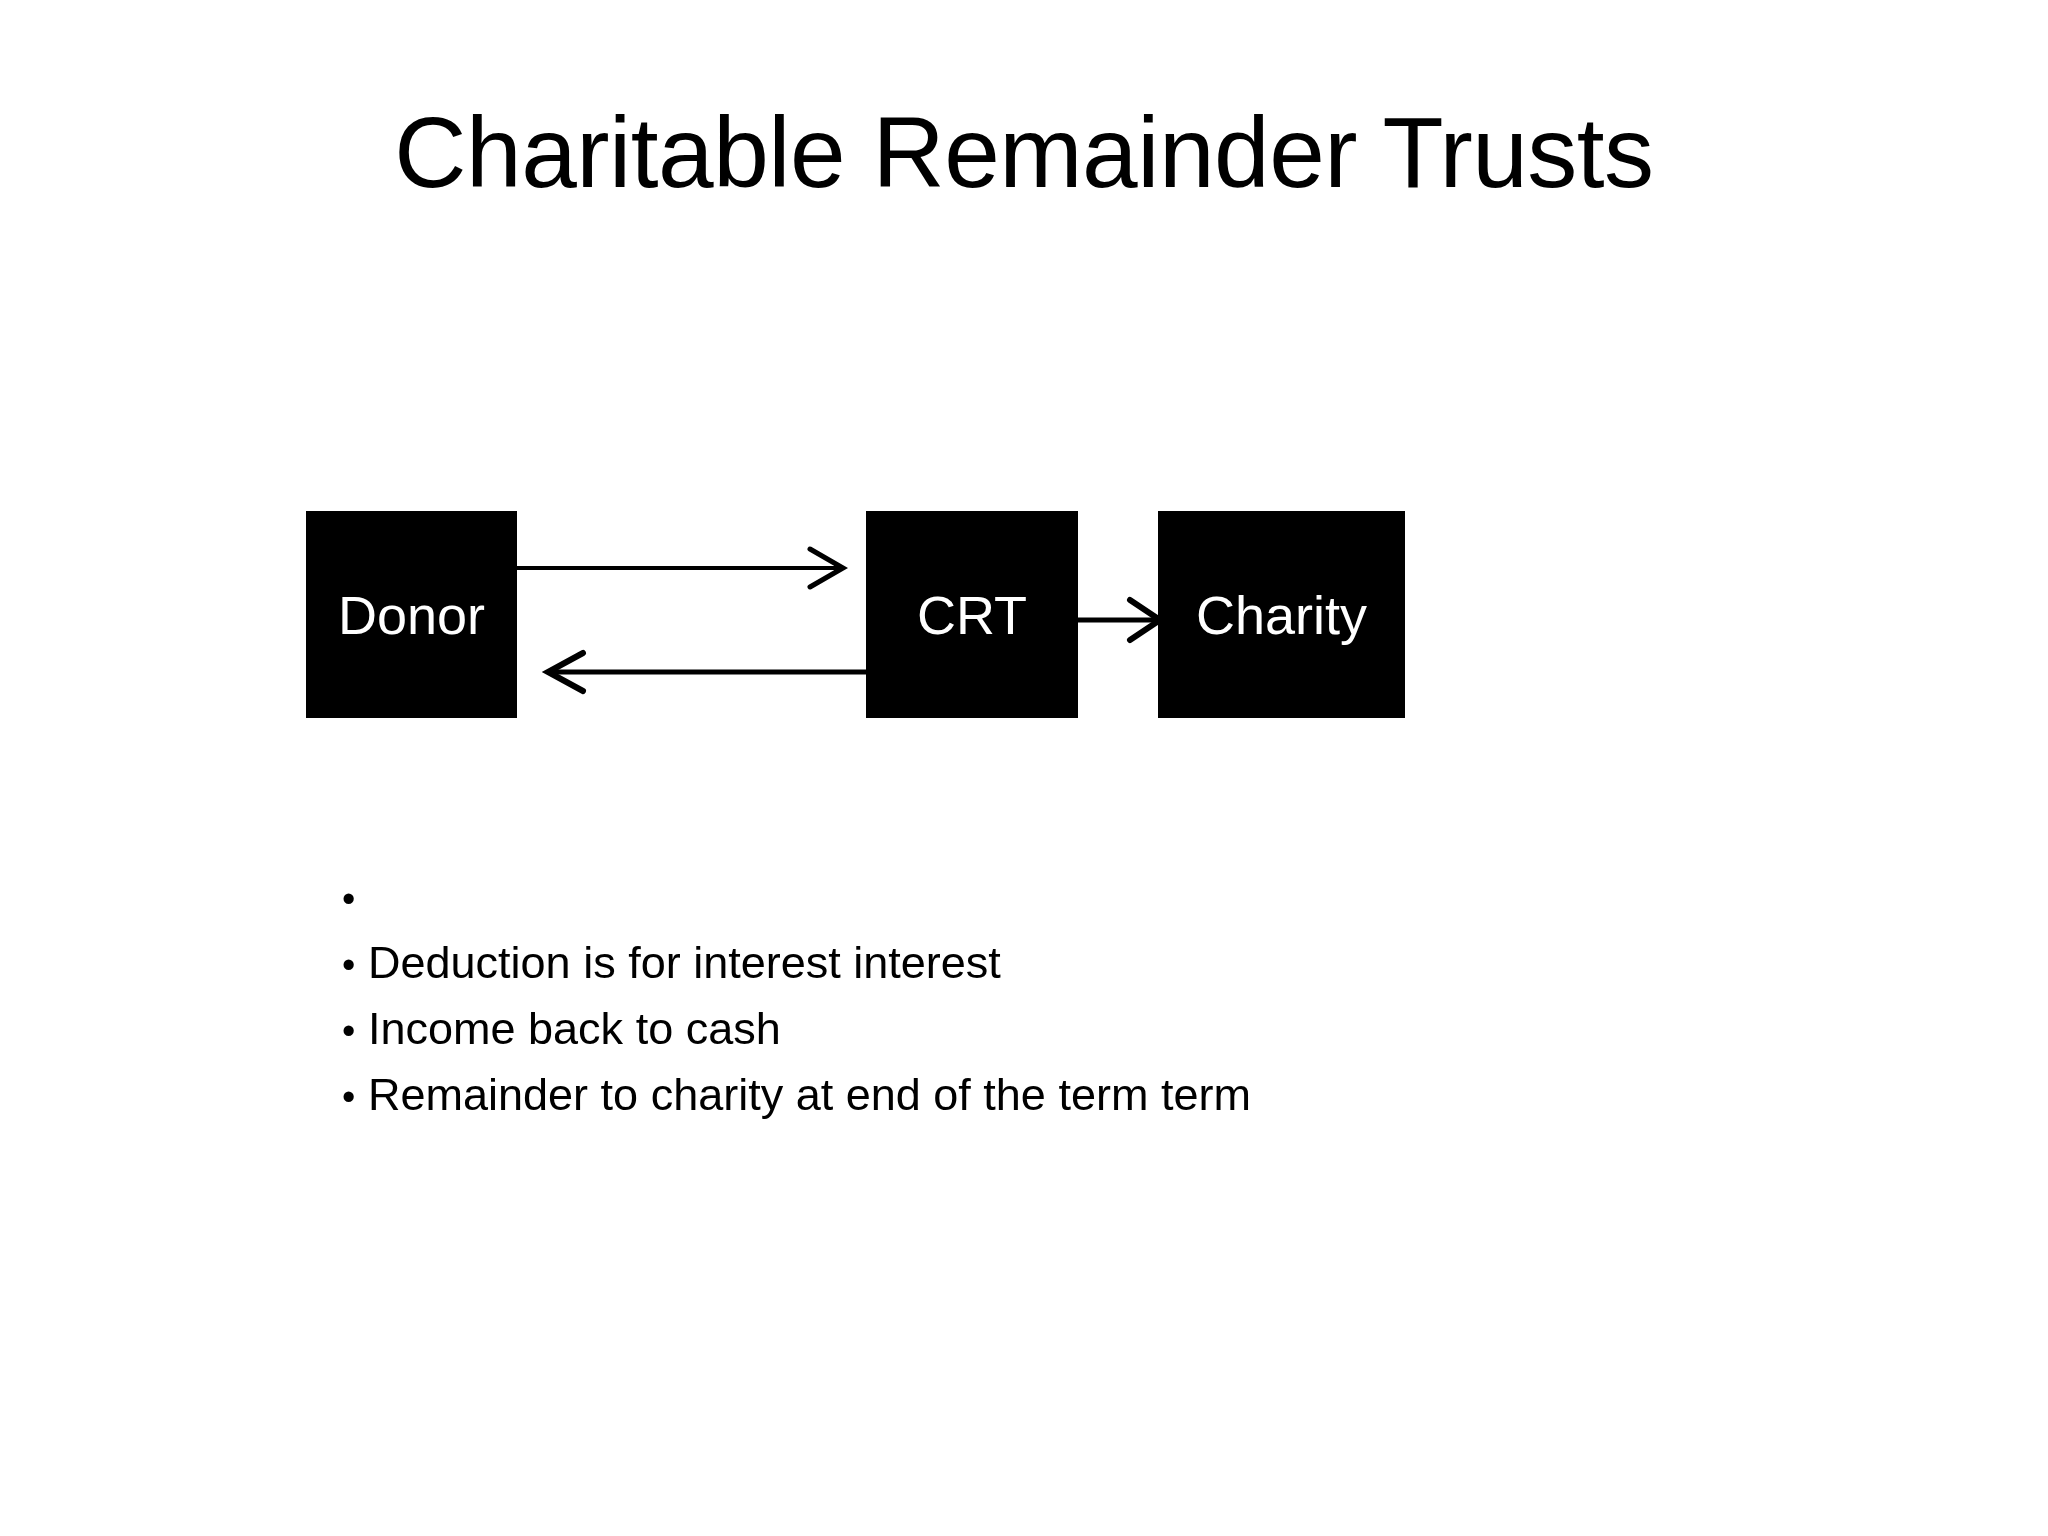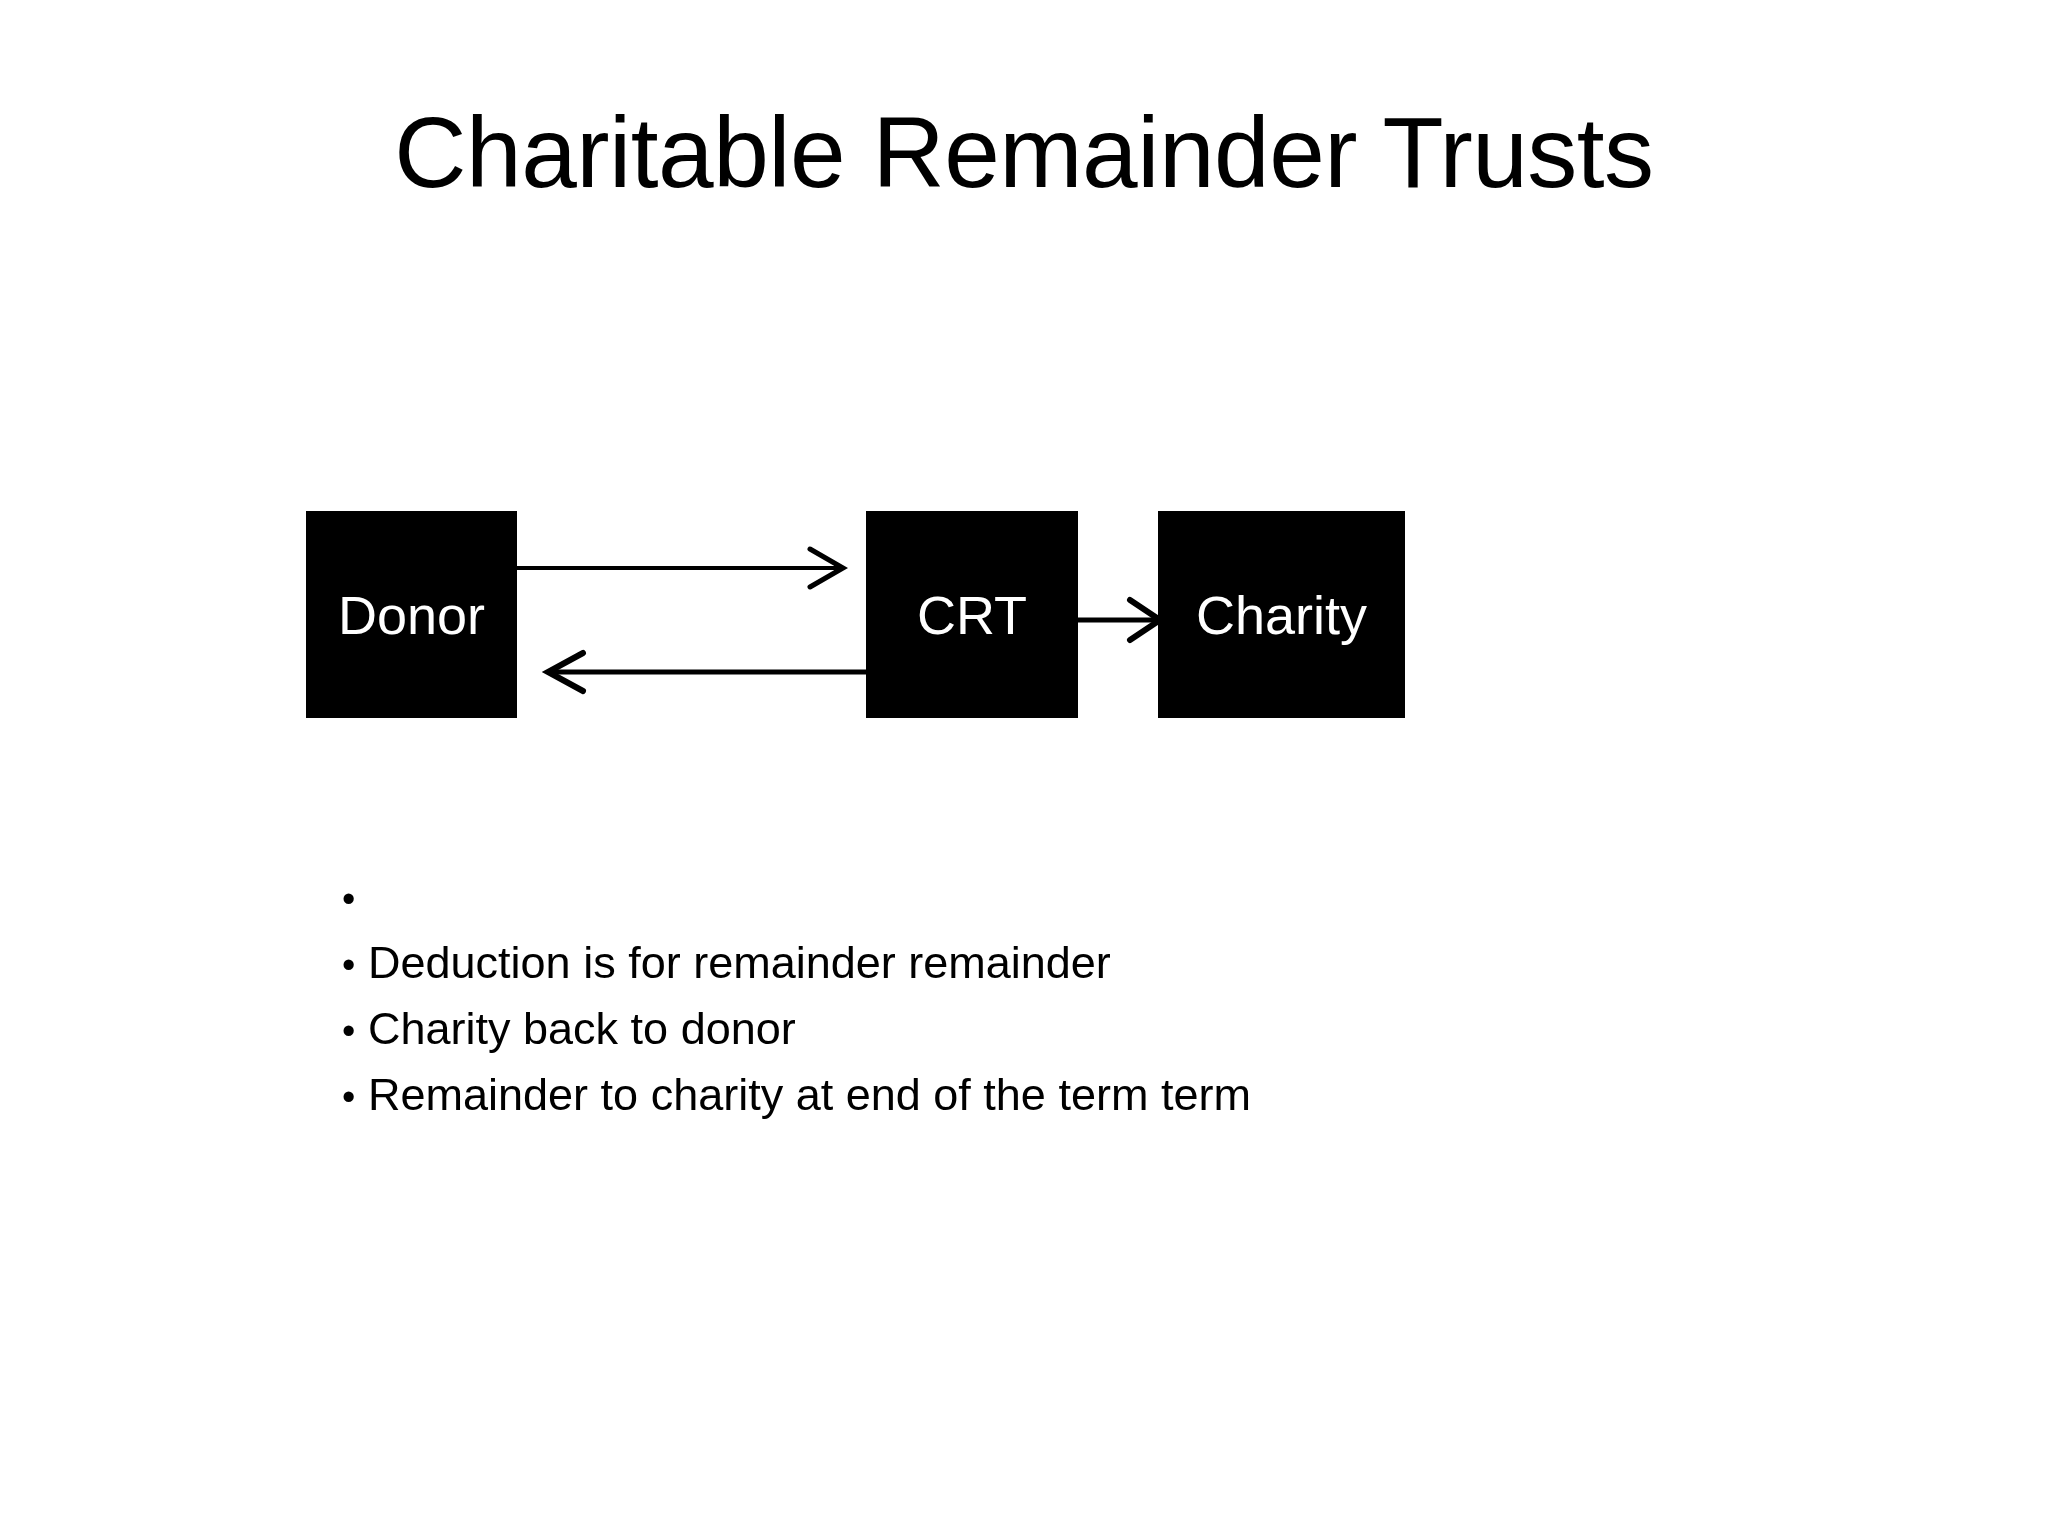--- a/index.html
+++ b/index.html
@@ -156,25 +156,25 @@
       </g>
     </svg>
   </div>
 
   <ul id="bullet-list">
     <li>
       <span class="bullet-glyph">•</span>
     </li>
     <li>
       <span class="bullet-glyph">•</span>
-      <span class="bullet-text">Deduction is for remainder remainder</span>
+      <span class="bullet-text">Deduction is for interest interest</span>
     </li>
     <li>
       <span class="bullet-glyph">•</span>
-      <span class="bullet-text">Charity back to donor</span>
+      <span class="bullet-text">Income back to cash</span>
     </li>
     <li>
       <span class="bullet-glyph">•</span>
       <span class="bullet-text">Remainder to charity at end of the term term</span>
     </li>
   </ul>
 
 </div>
 
 </body></html>

